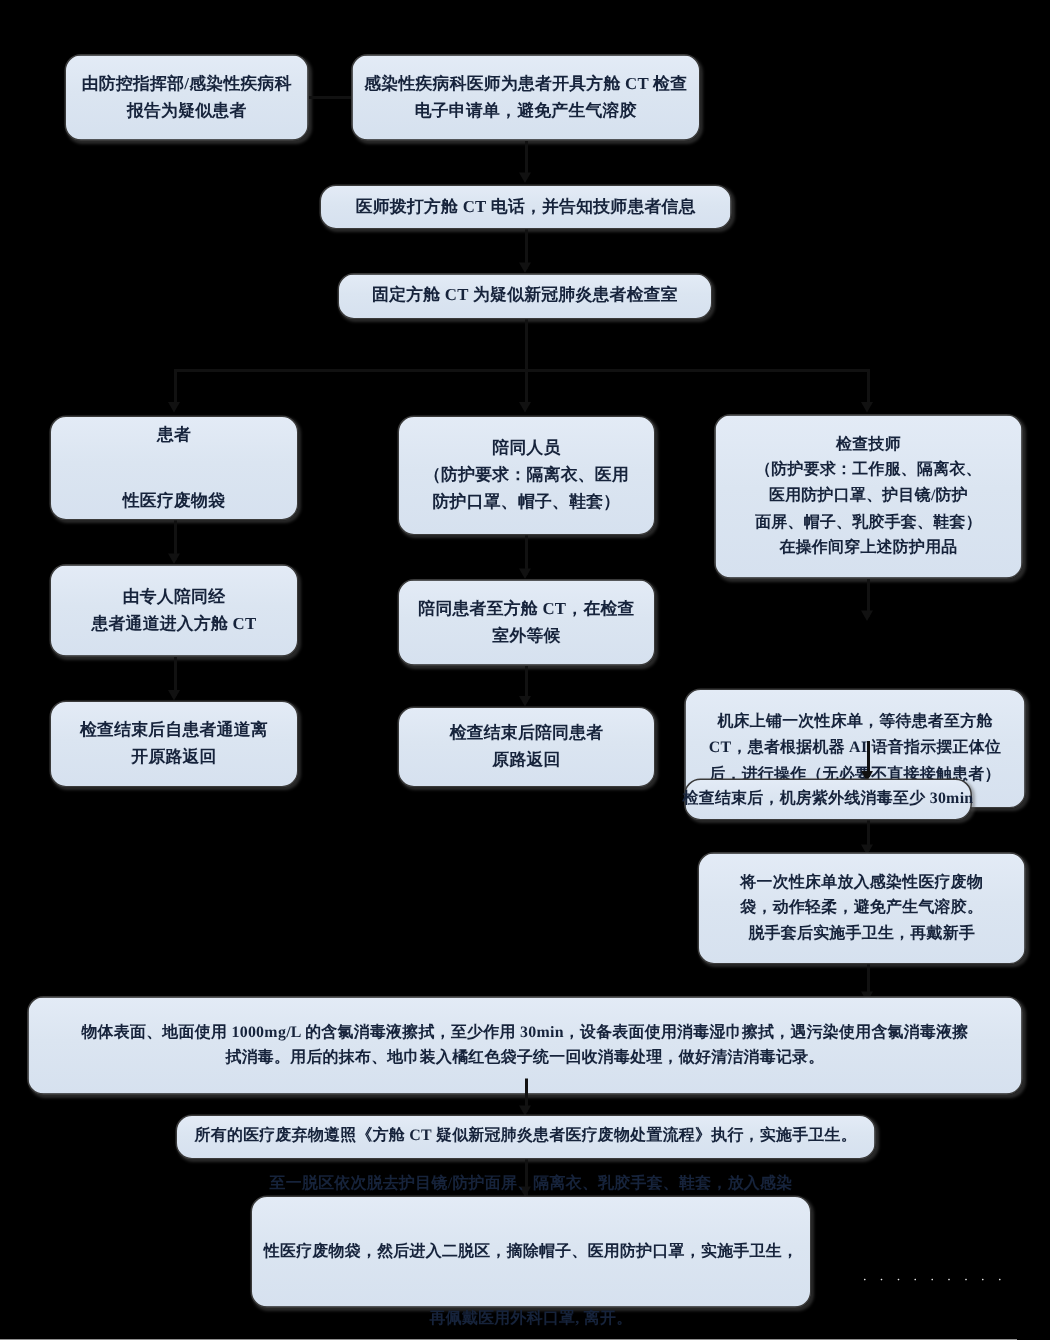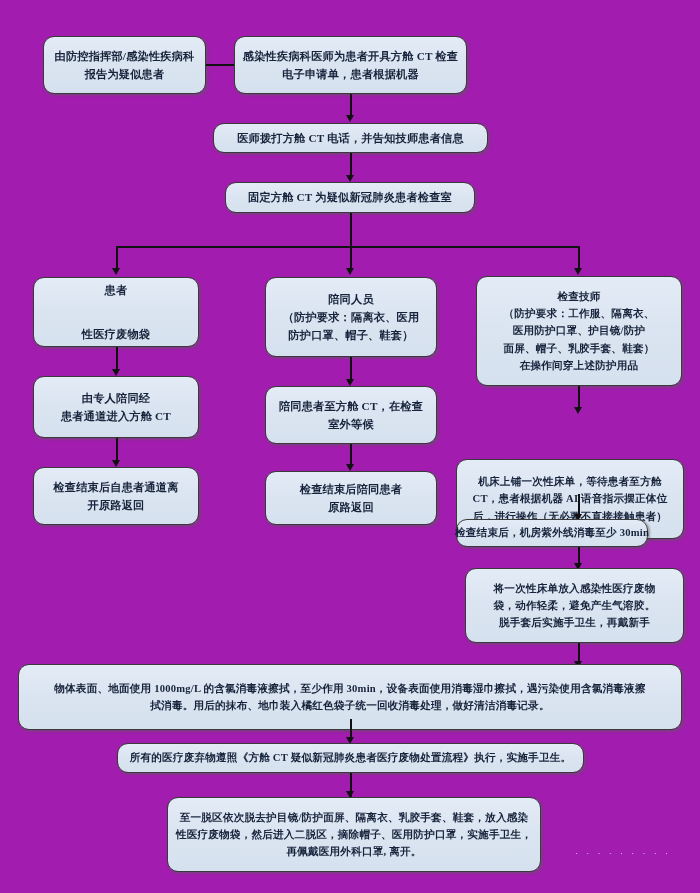--- a/index.html
+++ b/index.html
@@ -9,21 +9,21 @@
     background: #ffffff;
   }
   body {
     font-family: "Liberation Serif", "DejaVu Serif", serif;
     color: #1a1a2e;
   }
   #canvas {
     position: relative;
     width: 700px;
     height: 893px;
-    background: #a21caf;
+    background: #000000;
     overflow: hidden;
   }
   
   .node {
     position: absolute;
     box-sizing: border-box;
     background: linear-gradient(180deg, #e3ebf6 0%, #dbe5f1 45%, #d6e1ef 100%);
     border: 1.1px solid #3a3a3a;
     border-radius: 11px;
     box-shadow: 1.5px 1.5px 2px rgba(90,90,90,0.45);
@@ -76,21 +76,21 @@
 
   <div class="node" style="left:43px; top:36px; width:163px; height:58px;">
     <span class="ln">由防控指挥部/感染性疾病科</span>
     <span class="ln">报告为疑似患者</span>
   </div>
 
   <div class="h-line" style="left:206px; top:64px; width:28px;"></div>
 
   <div class="node" style="left:234px; top:36px; width:233px; height:58px;">
     <span class="ln">感染性疾病科医师为患者开具方舱 CT 检查</span>
-    <span class="ln">电子申请单，患者根据机器</span>
+    <span class="ln">电子申请单，避免产生气溶胶</span>
   </div>
 
   <div class="v-line" style="left:350px; top:94px; width:1.6px; height:24px;"></div>
   <div class="arrow-down" style="left:346px; top:115px;"></div>
 
   <div class="node" style="left:213px; top:123px; width:275px; height:30px;">
     <span class="ln">医师拨打方舱 CT 电话，并告知技师患者信息</span>
   </div>
 
   <div class="v-line" style="left:350px; top:153px; width:1.6px; height:26px;"></div>
@@ -199,21 +199,21 @@
   <div class="v-line" style="left:350px; top:719px; width:1.6px; height:22px;"></div>
   <div class="arrow-down" style="left:346px; top:737px;"></div>
 
   <div class="node small" style="left:117px; top:743px; width:467px; height:30px;">
     <span class="ln">所有的医疗废弃物遵照《方舱 CT 疑似新冠肺炎患者医疗废物处置流程》执行，实施手卫生。</span>
   </div>
 
   <div class="v-line" style="left:350px; top:773px; width:1.6px; height:24px;"></div>
   <div class="arrow-down" style="left:346px; top:791px;"></div>
 
-  <div class="node small" style="left:167px; top:797px; width:374px; height:75px;">
+  <div class="node small" style="left:167px; top:797px; width:374px; height:75px;gap:28px;">
     <span class="ln">至一脱区依次脱去护目镜/防护面屏、隔离衣、乳胶手套、鞋套，放入感染</span>
     <span class="ln">性医疗废物袋，然后进入二脱区，摘除帽子、医用防护口罩，实施手卫生，</span>
     <span class="ln">再佩戴医用外科口罩, 离开。</span>
   </div>
 
   <div class="watermark" style="left:575px; top:848px;">· · ·  · · · · · ·</div>
 
 </div>
 
 </body></html>

